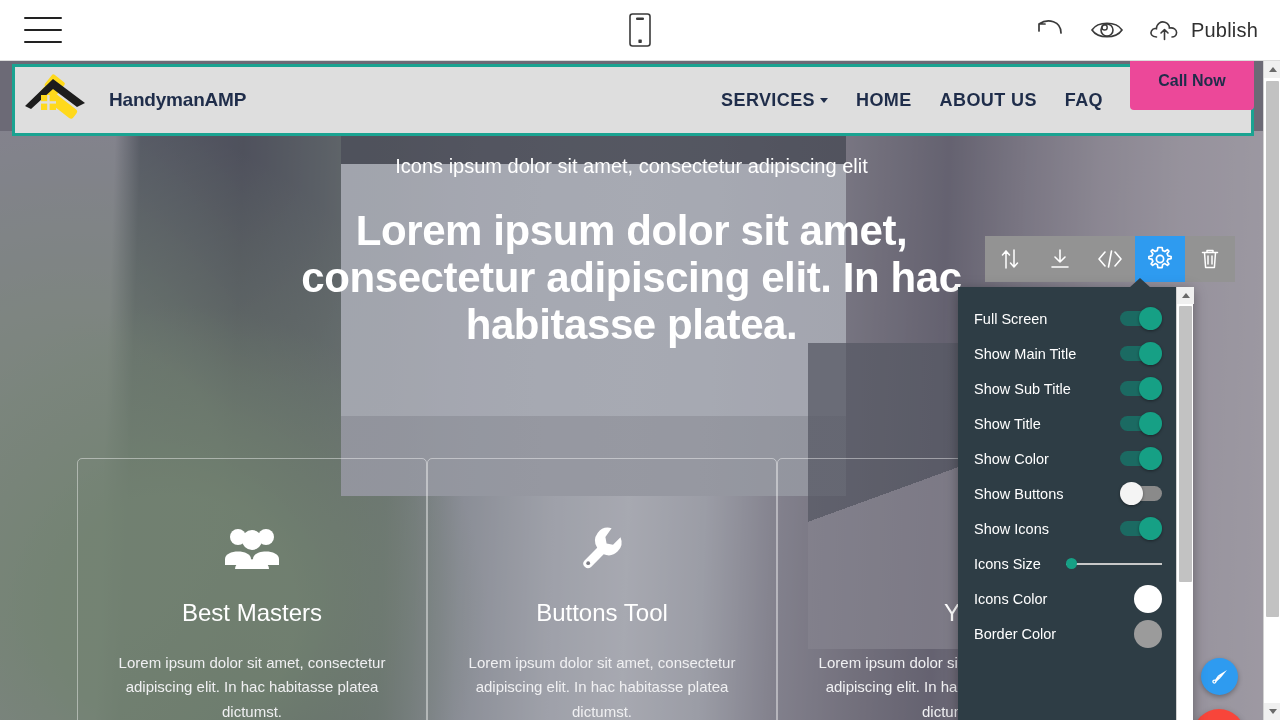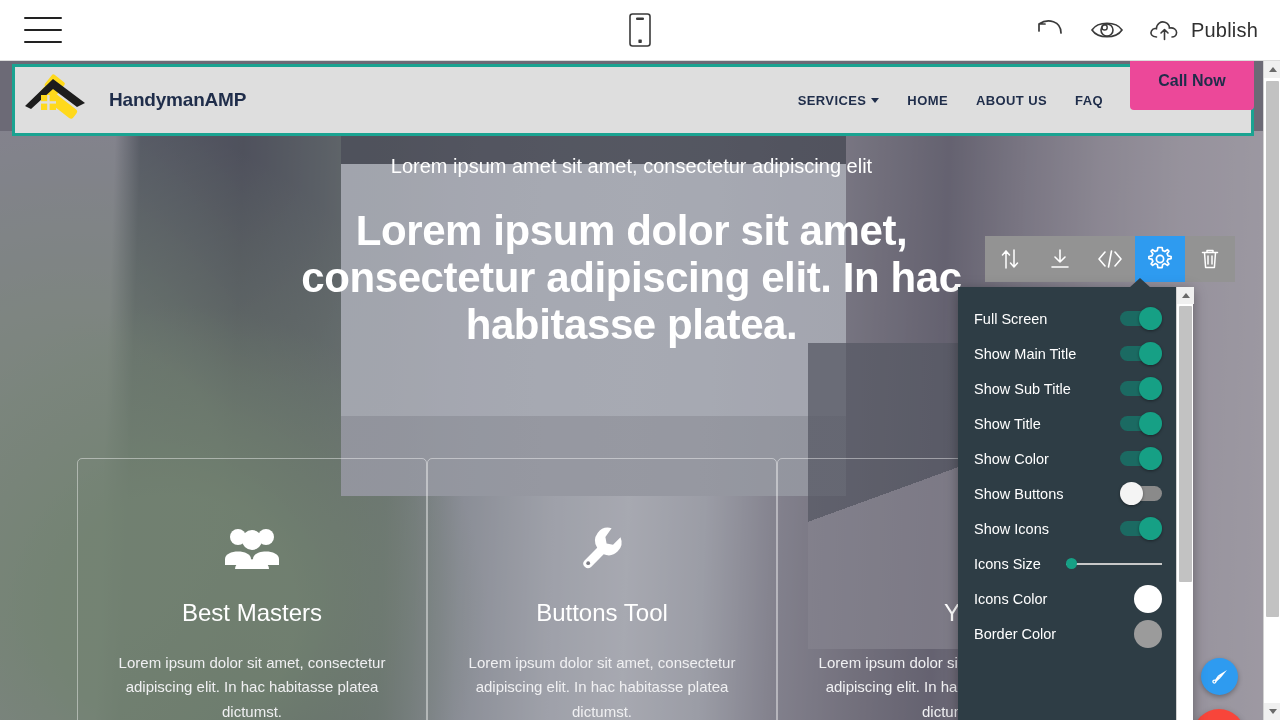--- a/index.html
+++ b/index.html
@@ -68,21 +68,21 @@
   #brand { display: flex; align-items: center; margin-left: 4px; cursor: pointer; }
   #brand-name {
     font-size: 19px; font-weight: bold; color: #1f2d4a;
     margin-left: 12px; letter-spacing: -.2px;
   }
   #nav-links {
     position: absolute; right: 148px;
     display: flex; align-items: center; gap: 28px;
   }
   .nav-link {
-    font-size: 13px; font-weight: bold; color: #1f2d4a;
+    font-size: 18px; font-weight: bold; color: #1f2d4a;
     letter-spacing: .4px; cursor: pointer; white-space: nowrap;
     display: flex; align-items: center; gap: 5px;
   }
   .caret {
     width: 0; height: 0;
     border-left: 4px solid transparent;
     border-right: 4px solid transparent;
     border-top: 5px solid #1f2d4a;
     display: inline-block;
   }
@@ -384,21 +384,21 @@
   </div>
 </div>
 
 <div id="canvas">
 
   <div id="hero">
     <div id="hero-photo"></div>
     <div id="hero-overlay"></div>
 
     <div id="hero-content">
-      <div id="hero-subtitle">Lorem ipsum amet sit amet, consectetur adipiscing elit</div>
+      <div id="hero-subtitle">Icons ipsum dolor sit amet, consectetur adipiscing elit</div>
       <div id="hero-title">Lorem ipsum dolor sit amet, consectetur adipiscing elit. In hac habitasse platea.</div>
     </div>
 
     <div id="cards-row">
 
       <div class="card">
         <div class="card-icon">
           <svg width="58" height="46" viewBox="0 0 58 46">
             <circle cx="15" cy="12" r="8" fill="#fff"></circle>
             <circle cx="43" cy="12" r="8" fill="#fff"></circle>

